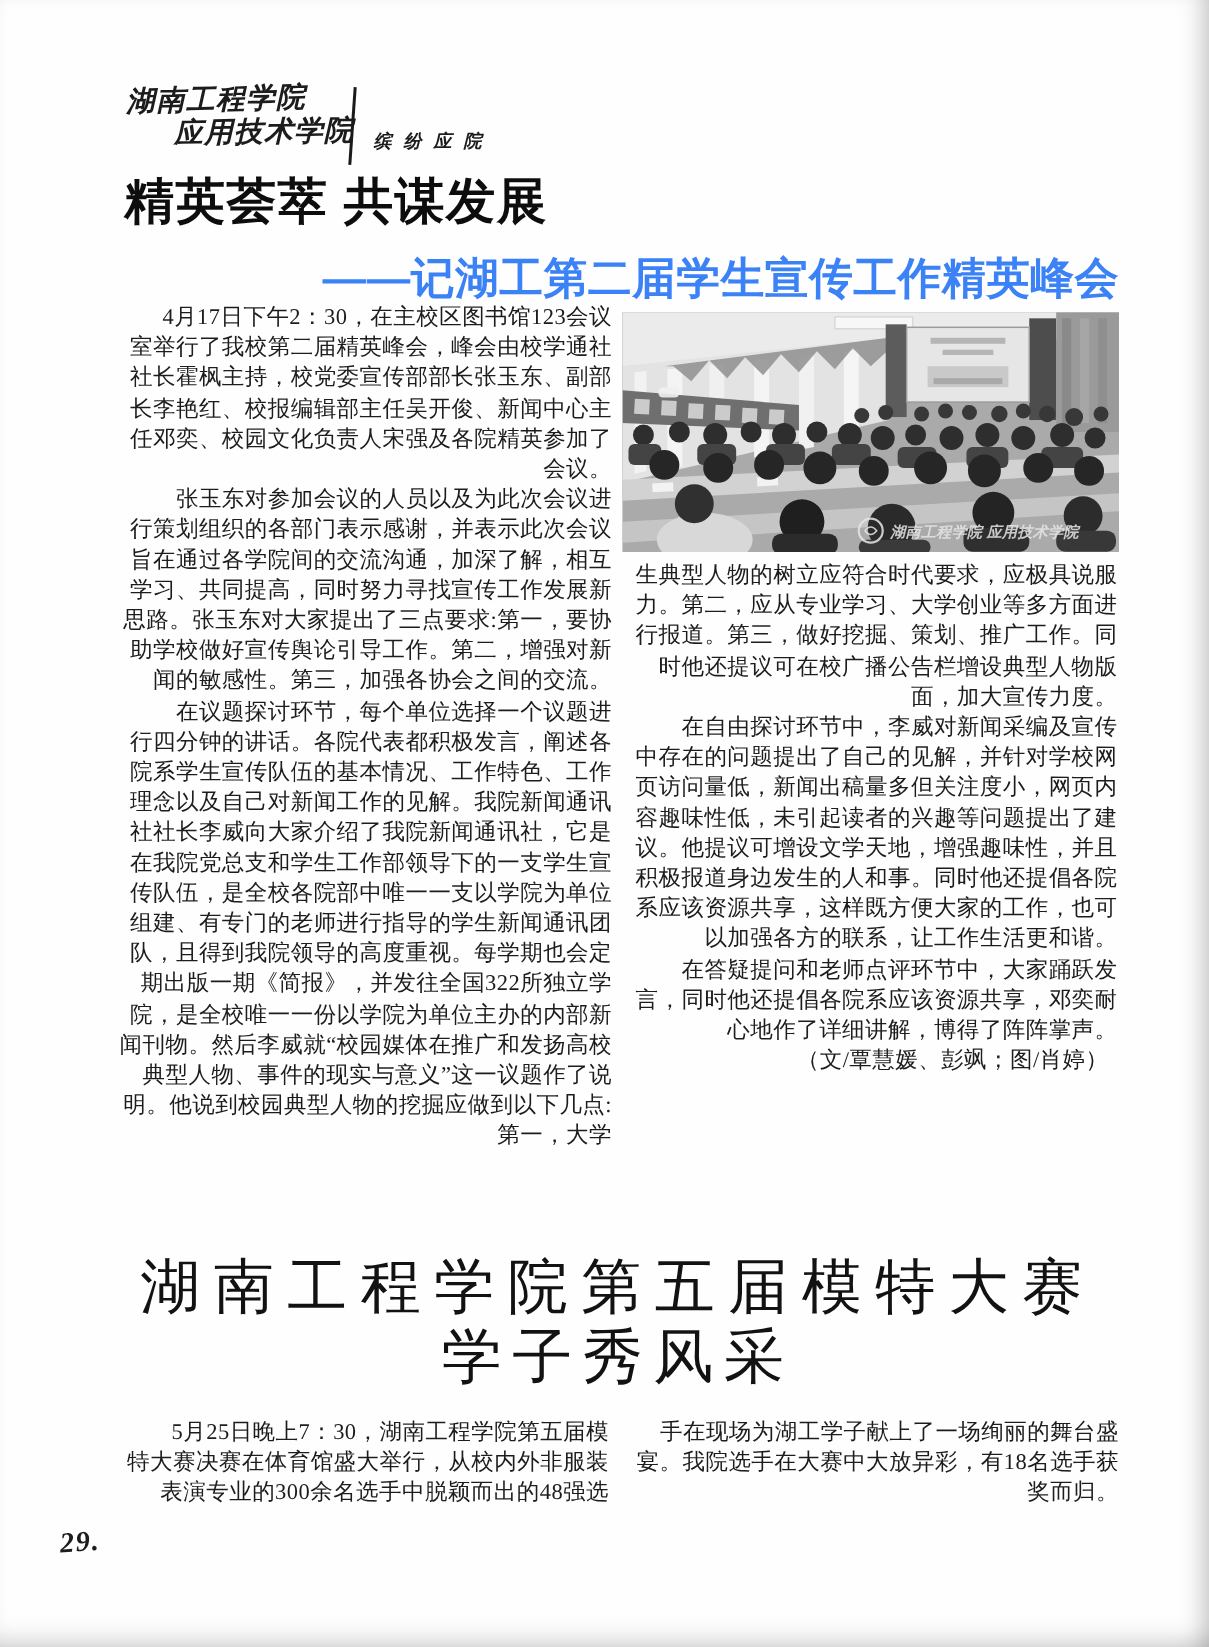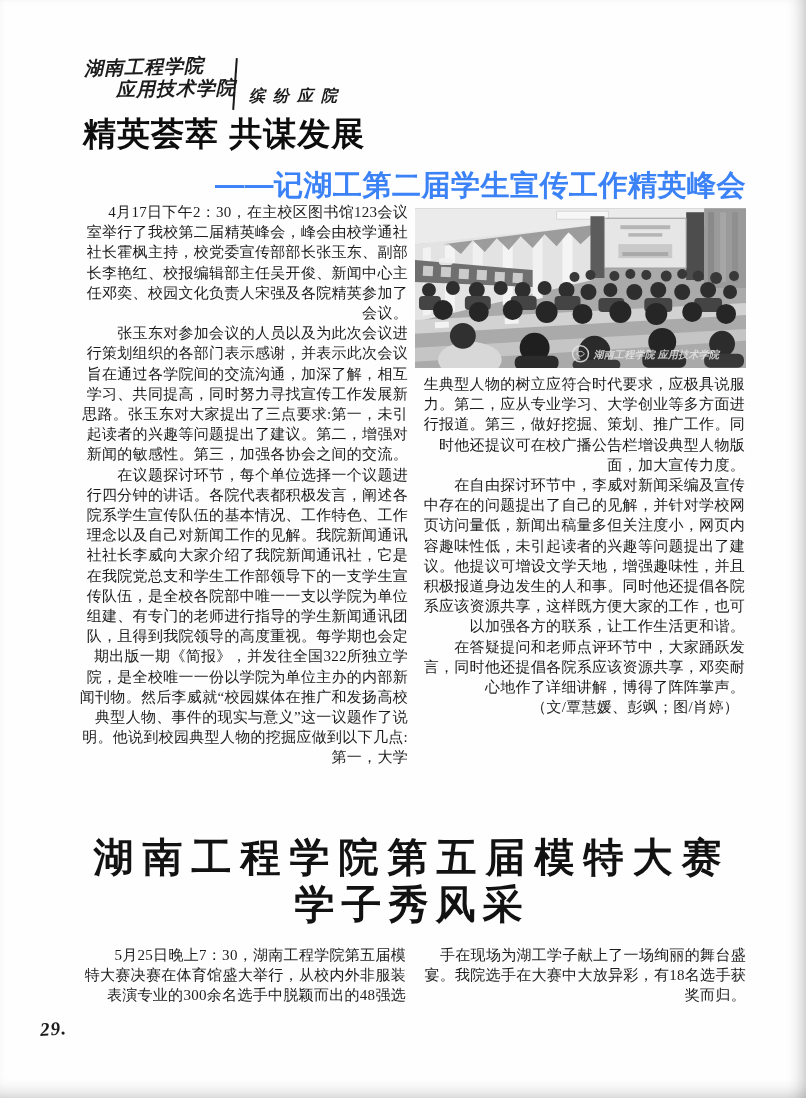--- a/index.html
+++ b/index.html
@@ -8,21 +8,21 @@
     margin:0 auto;overflow:hidden;color:#1c1c1c;
     font-family:"Liberation Serif","DejaVu Serif",serif;
     box-shadow:inset -14px 0 16px -10px rgba(0,0,0,.22),
                inset 0 -14px 16px -10px rgba(0,0,0,.18);
   }
   
   .logo-block{position:absolute;left:84px;top:56px;font-style:italic;font-weight:bold;line-height:22px;}
   .logo-l1{font-size:19px;transform:rotate(-1.5deg);letter-spacing:1px;}
   .logo-l2{font-size:19px;margin-left:32px;transform:rotate(-1deg);letter-spacing:1px;}
   .logo-divider{position:absolute;left:234px;top:58px;width:2px;height:52px;background:#1a1a1a;transform:rotate(4deg);}
-  .edition{position:absolute;left:249px;top:86px;font-size:16px;font-style:italic;font-weight:bold;letter-spacing:8px;}
+  .edition{position:absolute;left:249px;top:86px;font-size:12px;font-style:italic;font-weight:bold;letter-spacing:8px;}
   
   .a1-title{
     position:absolute;left:83px;top:112px;margin:0;
     font-family:"Liberation Sans","DejaVu Sans",sans-serif;
     font-size:33px;font-weight:bold;letter-spacing:1px;color:#0d0d0d;white-space:nowrap;
   }
   .a1-subtitle{
     position:absolute;right:60px;top:166px;margin:0;
     font-family:"Liberation Sans","DejaVu Sans",sans-serif;
     font-size:29px;font-weight:bold;letter-spacing:.5px;color:#3b82f6;white-space:nowrap;
@@ -30,21 +30,21 @@
   
   .a1-body{position:absolute;left:78px;top:202px;width:668px;display:flex;gap:7px;}
   .col{width:330px;font-size:15px;line-height:20.2px;text-align:justify;letter-spacing:.3px;}
   .col p{margin:0;text-indent:2em;text-align:right;}
   .col p.noindent{text-indent:0;}
   .photo-wrap{width:331px;height:160px;margin:6px 0 6px 0;border-radius:26px;}
   .photo-wrap svg{display:block;width:331px;height:160px;background:#b0b0b0;}
   .byline{margin:0;text-indent:0;text-align:right;padding-right:6px;}
   
   .a2{position:absolute;left:78px;top:834px;width:668px;}
-  .a2-title{margin:0;text-align:center;font-weight:bold;color:#121212;
+  .a2-title{margin:0;text-align:center;font-weight:normal;color:#121212;
     font-size:40px;line-height:47px;letter-spacing:9px;white-space:nowrap;}
   .a2-title .line2{display:block;letter-spacing:7px;}
   .a2-body{display:flex;gap:12px;margin-top:17px;}
   
   .page-number{position:absolute;left:40px;top:1018px;font-size:19px;font-style:italic;font-weight:bold;letter-spacing:1px;transform:rotate(-4deg);}
 </style>
 </head>
 <body>
 
 <div class="page">
@@ -55,21 +55,21 @@
   </div>
   <div class="logo-divider"></div>
   <div class="edition">缤纷应院</div>
 
   <h1 class="a1-title">精英荟萃 共谋发展</h1>
   <h2 class="a1-subtitle">——记湖工第二届学生宣传工作精英峰会</h2>
 
   <div class="a1-body">
     <div class="col">
       <p>4月17日下午2：30，在主校区图书馆123会议室举行了我校第二届精英峰会，峰会由校学通社社长霍枫主持，校党委宣传部部长张玉东、副部长李艳红、校报编辑部主任吴开俊、新闻中心主任邓奕、校园文化负责人宋强及各院精英参加了会议。</p>
-      <p>张玉东对参加会议的人员以及为此次会议进行策划组织的各部门表示感谢，并表示此次会议旨在通过各学院间的交流沟通，加深了解，相互学习、共同提高，同时努力寻找宣传工作发展新思路。张玉东对大家提出了三点要求:第一，未引起读者的兴趣等问题提出了建议。第二，增强对新闻的敏感性。第三，加强各协会之间的交流。</p>
+      <p>张玉东对参加会议的人员以及为此次会议进行策划组织的各部门表示感谢，并表示此次会议旨在通过各学院间的交流沟通，加深了解，相互学习、共同提高，同时努力寻找宣传工作发展新思路。张玉东对大家提出了三点要求:第一，要协助学校做好宣传舆论引导工作。第二，增强对新闻的敏感性。第三，加强各协会之间的交流。</p>
       <p>在议题探讨环节，每个单位选择一个议题进行四分钟的讲话。各院代表都积极发言，阐述各院系学生宣传队伍的基本情况、工作特色、工作理念以及自己对新闻工作的见解。我院新闻通讯社社长李威向大家介绍了我院新闻通讯社，它是在我院党总支和学生工作部领导下的一支学生宣传队伍，是全校各院部中唯一一支以学院为单位组建、有专门的老师进行指导的学生新闻通讯团队，且得到我院领导的高度重视。每学期也会定期出版一期《简报》，并发往全国322所独立学院，是全校唯一一份以学院为单位主办的内部新闻刊物。然后李威就“校园媒体在推广和发扬高校典型人物、事件的现实与意义”这一议题作了说明。他说到校园典型人物的挖掘应做到以下几点:第一，大学</p>
     </div>
     <div class="col">
       <div class="photo-wrap">
         <svg viewBox="0 0 332 160" xmlns="http://www.w3.org/2000/svg">
 
           <rect x="0" y="0" width="332" height="160" fill="#aaaaaa"></rect>
           <polygon points="0,0 332,0 332,15 0,36" fill="#ebebeb"></polygon>
           <rect x="142" y="3" width="52" height="8" fill="#f7f7f7" stroke="#d8d8d8" stroke-width="1"></rect>
 

